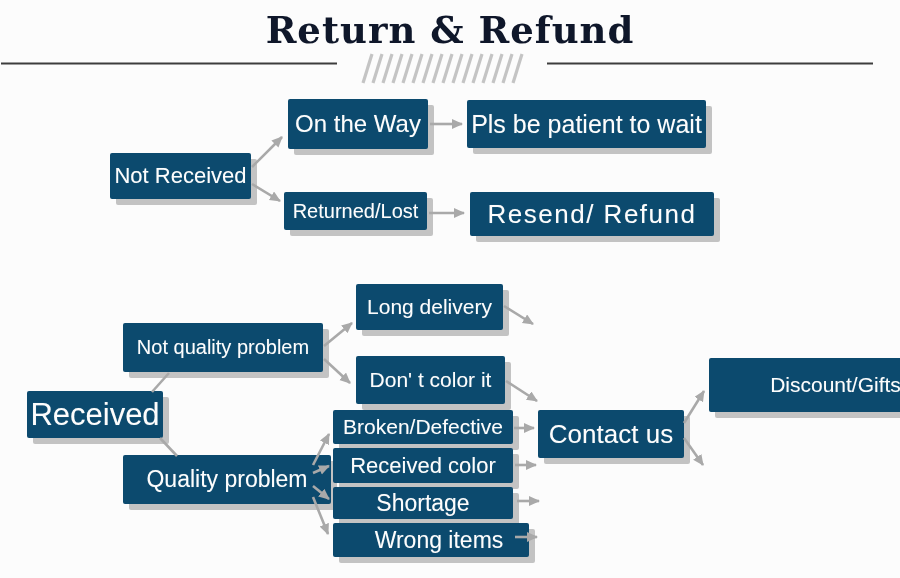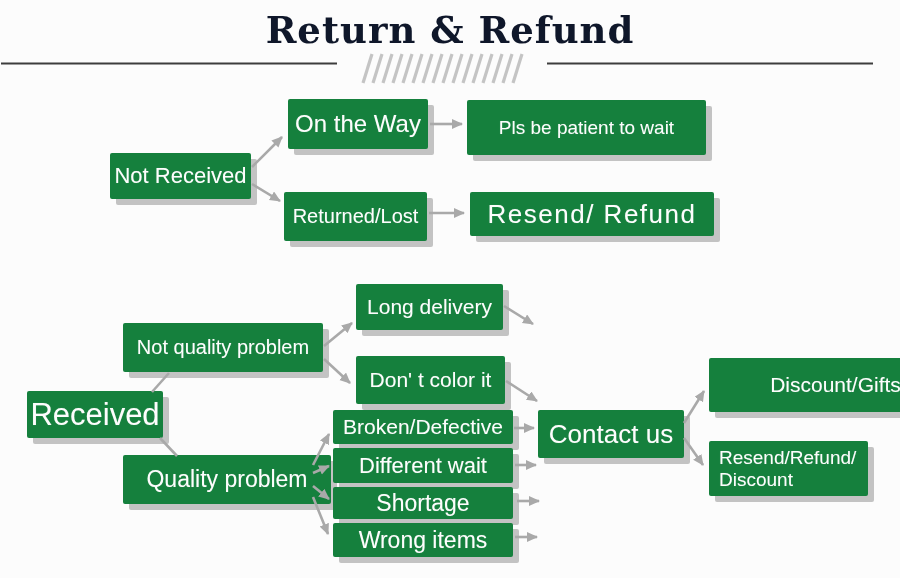--- a/index.html
+++ b/index.html
@@ -16,21 +16,21 @@
     font-weight:700;font-size:37px;letter-spacing:1px;color:#0f172a;
   }
   #decor-layer, #connector-layer{
     position:absolute;left:0;top:0;width:900px;height:578px;pointer-events:none;
   }
   #decor-layer{z-index:1;}
   #nodes{position:absolute;left:0;top:0;width:900px;height:578px;z-index:2;}
   #connector-layer{z-index:3;}
   .node{
     position:absolute;
-    background:#15803d;
+    background:#0c4a6e;
     color:#fdfdfd;
     display:flex;align-items:center;justify-content:center;
     white-space:nowrap;
     border-radius:2px;
     box-shadow:6px 6px 0 0 #c3c3c3;
     text-shadow:0 0 1px rgba(255,255,255,.25);
   }
   .node.multiline{
     white-space:pre-line;justify-content:flex-start;text-align:left;
     line-height:1.12;
@@ -57,36 +57,34 @@
       <line x1="472" y1="54" x2="463" y2="83" stroke="#c4c4c4" stroke-width="3.2"></line>
       <line x1="482" y1="54" x2="473" y2="83" stroke="#c4c4c4" stroke-width="3.2"></line>
       <line x1="492" y1="54" x2="483" y2="83" stroke="#c4c4c4" stroke-width="3.2"></line>
       <line x1="502" y1="54" x2="493" y2="83" stroke="#c4c4c4" stroke-width="3.2"></line>
       <line x1="512" y1="54" x2="503" y2="83" stroke="#c4c4c4" stroke-width="3.2"></line>
       <line x1="522" y1="54" x2="513" y2="83" stroke="#c4c4c4" stroke-width="3.2"></line>
     </svg>
   <div id="nodes">
       <div class="node" style="left: 110px; top: 153px; width: 141px; height: 46px; font-size: 22px;">Not Received</div>
       <div class="node" style="left: 288px; top: 99px; width: 140px; height: 50px; font-size: 24px;">On the Way</div>
-      <div class="node" style="left: 467px; top: 100px; width: 239px; height: 55px; font-size: 19px;">Pls be patient to wait</div>
-      <div class="node" style="left: 284px; top: 192px; width: 143px; height: 49px; font-size: 20px;">Returned/Lost</div>
+      <div class="node" style="left: 467px; top: 100px; width: 239px; height: 48px; font-size: 25px;">Pls be patient to wait</div>
+      <div class="node" style="left: 284px; top: 192px; width: 143px; height: 38px; font-size: 20px;">Returned/Lost</div>
       <div class="node" style="left: 470px; top: 192px; width: 244px; height: 44px; font-size: 26px; letter-spacing: 1.5px;">Resend/ Refund</div>
       <div class="node" style="left: 27px; top: 391px; width: 136px; height: 47px; font-size: 31px;">Received</div>
       <div class="node" style="left: 123px; top: 323px; width: 200px; height: 49px; font-size: 20px;">Not quality problem</div>
       <div class="node" style="left: 356px; top: 284px; width: 147px; height: 46px; font-size: 21px;">Long delivery</div>
       <div class="node" style="left: 356px; top: 356px; width: 149px; height: 48px; font-size: 21px;">Don'  t color it</div>
       <div class="node" style="left: 123px; top: 455px; width: 208px; height: 49px; font-size: 23px;">Quality problem</div>
       <div class="node" style="left: 333px; top: 410px; width: 180px; height: 34px; font-size: 21px;">Broken/Defective</div>
-      <div class="node" style="left: 333px; top: 448px; width: 180px; height: 35px; font-size: 22px;">Different wait</div>
+      <div class="node" style="left: 333px; top: 448px; width: 180px; height: 35px; font-size: 22px;">Received color</div>
       <div class="node" style="left: 333px; top: 487px; width: 180px; height: 32px; font-size: 23px;">Shortage</div>
-      <div class="node" style="left: 333px; top: 523px; width: 180px; height: 34px; font-size: 23px;">Wrong items</div>
+      <div class="node" style="left: 333px; top: 523px; width: 180px; height: 34px; font-size: 23px; padding-left: 16px;">Wrong items</div>
       <div class="node" style="left: 538px; top: 410px; width: 146px; height: 48px; font-size: 26px;">Contact us</div>
       <div class="node" style="left: 709px; top: 358px; width: 157px; height: 54px; font-size: 21px; padding-left: 48px;">Discount/Gifts</div>
-      <div class="node multiline" style="left: 709px; top: 441px; height: 55px; font-size: 19px; padding-left: 10px; width: 149px;">Resend/Refund/
-Discount</div>
     </div>
   <svg id="connector-layer" xmlns="http://www.w3.org/2000/svg" viewBox="0 0 900 578">
       <defs>
         <marker id="ah" markerUnits="userSpaceOnUse" markerWidth="16" markerHeight="14" refX="10" refY="5" orient="auto">
           <path d="M0,0 L11,5 L0,10 Z" fill="#a9a9a9"></path>
         </marker>
       </defs>
       <line x1="252" y1="167" x2="282" y2="137" stroke="#a9a9a9" stroke-width="2.6" marker-end="url(#ah)"></line>
       <line x1="252" y1="184" x2="280" y2="201" stroke="#a9a9a9" stroke-width="2.6" marker-end="url(#ah)"></line>
       <line x1="430" y1="124" x2="462" y2="124" stroke="#a9a9a9" stroke-width="2.6" marker-end="url(#ah)"></line>

